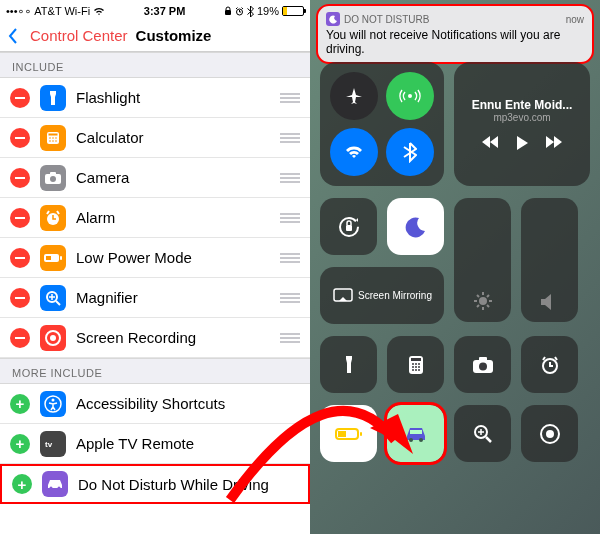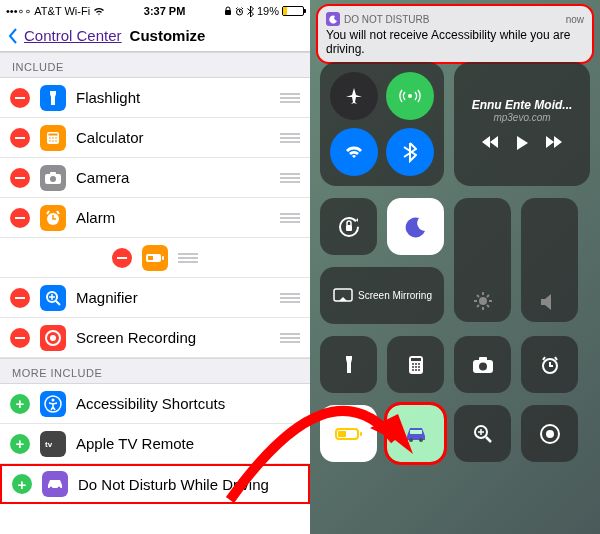--- a/index.html
+++ b/index.html
@@ -11,21 +11,21 @@
   
   .status-bar { display: flex; justify-content: space-between; align-items: center; height: 20px; padding: 2px 6px 0 6px; font-size: 11px; font-weight: 500; }
   .sb-left, .sb-right { display: flex; align-items: center; gap: 3px; }
   .sb-center { font-weight: 600; }
   .batt-box { display: inline-block; width: 22px; height: 10px; border: 1px solid #000; border-radius: 2px; position: relative; }
   .batt-box::after { content: ""; position: absolute; right: -3px; top: 2px; width: 2px; height: 4px; background: #000; border-radius: 0 1px 1px 0; }
   .batt-fill { position: absolute; left: 0; top: 0; bottom: 0; width: 19%; background: #ffcc00; }
 
   
   .nav { height: 32px; border-bottom: 1px solid #cfcfcf; display: flex; align-items: center; padding: 0 8px; font-size: 15px; }
-  .nav-back { color: #4c1d95; display: flex; align-items: center; gap: 6px; text-decoration: underline; }
+  .nav-back { color: #ef4444; display: flex; align-items: center; gap: 12px; }
   .nav-title { font-weight: 600; margin-left: 8px; }
 
   
   .sect { font-size: 11px; color: #6e6e6e; padding: 8px 12px 4px 12px; background: #efeff4; border-bottom: 1px solid #d8d8d8; border-top: 1px solid #d8d8d8; letter-spacing: 0.5px; }
   .sect:first-of-type { border-top: none; }
 
   
   .row { display: flex; align-items: center; height: 40px; padding: 0 10px 0 10px; border-bottom: 1px solid #e5e5e5; background: #fff; justify-content: center; }
   .btn-circle { width: 20px; height: 20px; border-radius: 50%; display: flex; align-items: center; justify-content: center; color: #fff; font-weight: 700; font-size: 16px; flex-shrink: 0; }
   .btn-red { background: #ff3b30; }
@@ -54,21 +54,21 @@
   .notif-body { font-size: 12px; margin-top: 2px; }
 
   
   .cc { position: absolute; top: 62px; left: 10px; right: 10px; bottom: 10px; }
   .cc-row1 { display: flex; gap: 10px; margin-bottom: 12px; }
   .cc-connectivity { width: 124px; height: 124px; background: rgba(40,40,40,0.7); border-radius: 16px; display: grid; grid-template-columns: 1fr 1fr; grid-template-rows: 1fr 1fr; padding: 10px; gap: 8px; }
   .cc-circ { border-radius: 50%; display: flex; align-items: center; justify-content: center; color: #fff; font-size: 20px; }
   .cc-circ.dark { background: #2c2c2e; color: #fff; }
   .cc-circ.green { background: #34c759; }
   .cc-circ.blue { background: #007aff; }
-  .cc-music { flex: 1; height: 124px; background: rgba(40,40,40,0.7); border-radius: 16px; padding: 8px; display: flex; flex-direction: column; align-items: center; justify-content: center; color: #fff; font-style: italic; }
+  .cc-music { flex: 1; height: 124px; background: rgba(40,40,40,0.7); border-radius: 16px; padding: 8px; display: flex; flex-direction: column; align-items: center; justify-content: center; color: #fff; }
   .cc-music-title { font-size: 12px; font-weight: 600; }
   .cc-music-sub { font-size: 10px; color: #aaa; margin-bottom: 12px; }
   .cc-music-ctrls { display: flex; gap: 16px; font-size: 18px; }
 
   .cc-row2 { display: flex; gap: 10px; margin-bottom: 12px; }
   .cc-sq { width: 57px; height: 57px; background: rgba(40,40,40,0.7); border-radius: 14px; display: flex; align-items: center; justify-content: center; color: #fff; font-size: 22px; }
   .cc-sq.on { background: #fff; color: #5856d6; }
   .cc-tall { width: 57px; height: 124px; background: rgba(40,40,40,0.7); border-radius: 14px; display: flex; align-items: flex-end; justify-content: center; padding-bottom: 10px; color: #888; font-size: 18px; }
 
   .cc-row3, .cc-row4 { display: flex; gap: 10px; margin-bottom: 12px; }
@@ -214,20 +214,21 @@
 
     <div class="row">
       <div class="btn-circle btn-red"></div>
       <div class="app-icon ic-orange">
         <svg width="20" height="12" viewBox="0 0 20 12">
             <rect x="1" y="2" width="15" height="8" rx="2" fill="#fff"></rect>
             <rect x="17" y="4" width="2" height="4" rx="1" fill="#fff"></rect>
             <rect x="3" y="4" width="5" height="4" fill="#ff9500"></rect>
           </svg>
       </div>
+      <span class="row-label">Low Power Mode</span>
       <div class="grip">
           <span></span>
           <span></span>
           <span></span>
         </div>
     </div>
 
     <div class="row">
       <div class="btn-circle btn-red"></div>
       <div class="app-icon ic-blue">
@@ -308,21 +309,21 @@
     <div class="notif">
       <div class="notif-head">
         <span class="nicon">
           <svg width="9" height="9" viewBox="0 0 9 9">
               <path d="M6 1 A4 4 0 1 0 8 6 A3 3 0 0 1 6 1 Z" fill="#fff"></path>
             </svg>
         </span>
         <span>DO NOT DISTURB</span>
         <span class="ntime">now</span>
       </div>
-      <div class="notif-body">You will not receive Accessibility while you are driving.</div>
+      <div class="notif-body">You will not receive Notifications will you are driving.</div>
     </div>
 
     <div class="cc">
       <div class="cc-row1">
         <div class="cc-connectivity">
           <div class="cc-circ dark">
             <svg width="22" height="22" viewBox="0 0 22 22">
                 <path d="M11 3 L13 10 L19 12 L13 12 L12 17 L14 19 L11 18 L8 19 L10 17 L9 12 L3 12 L9 10 Z" fill="#fff"></path>
               </svg>
           </div>

